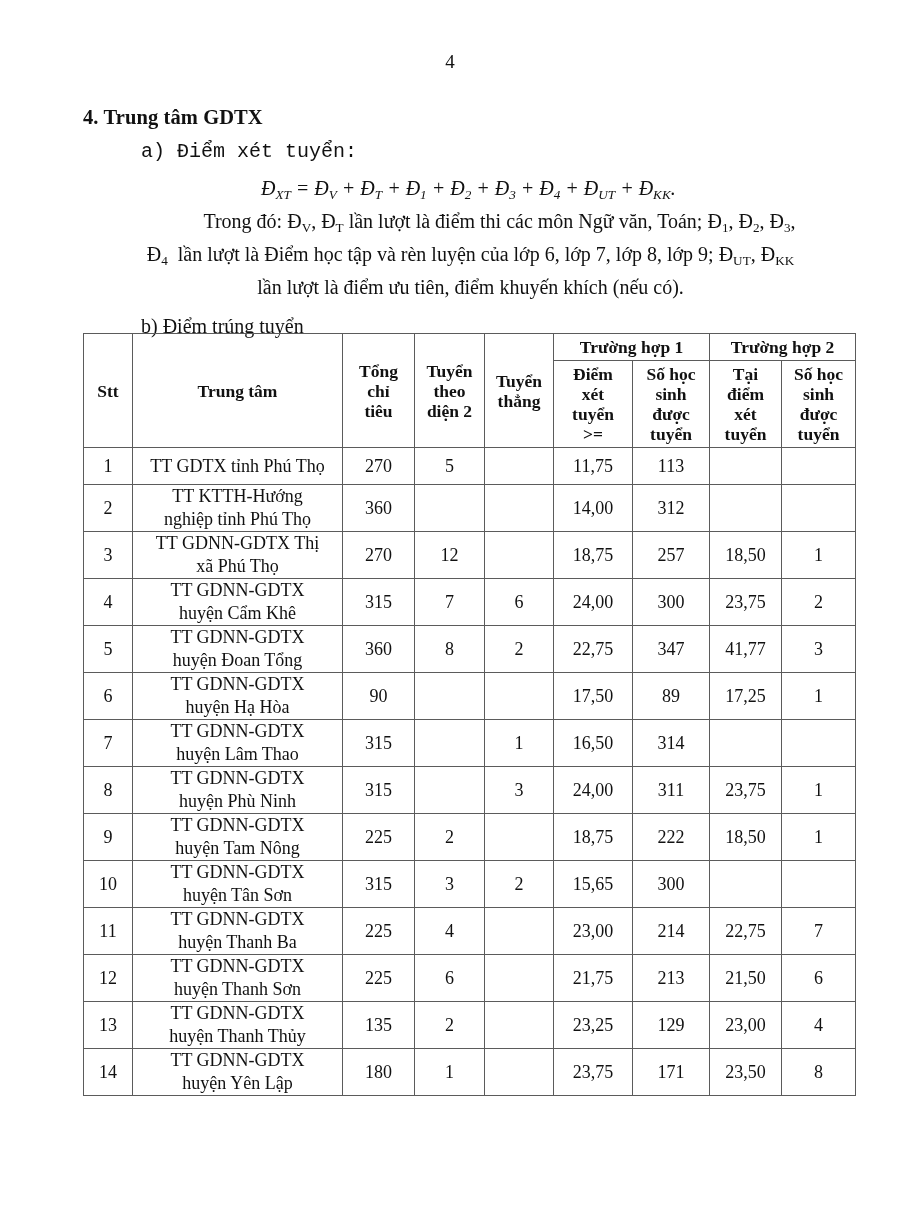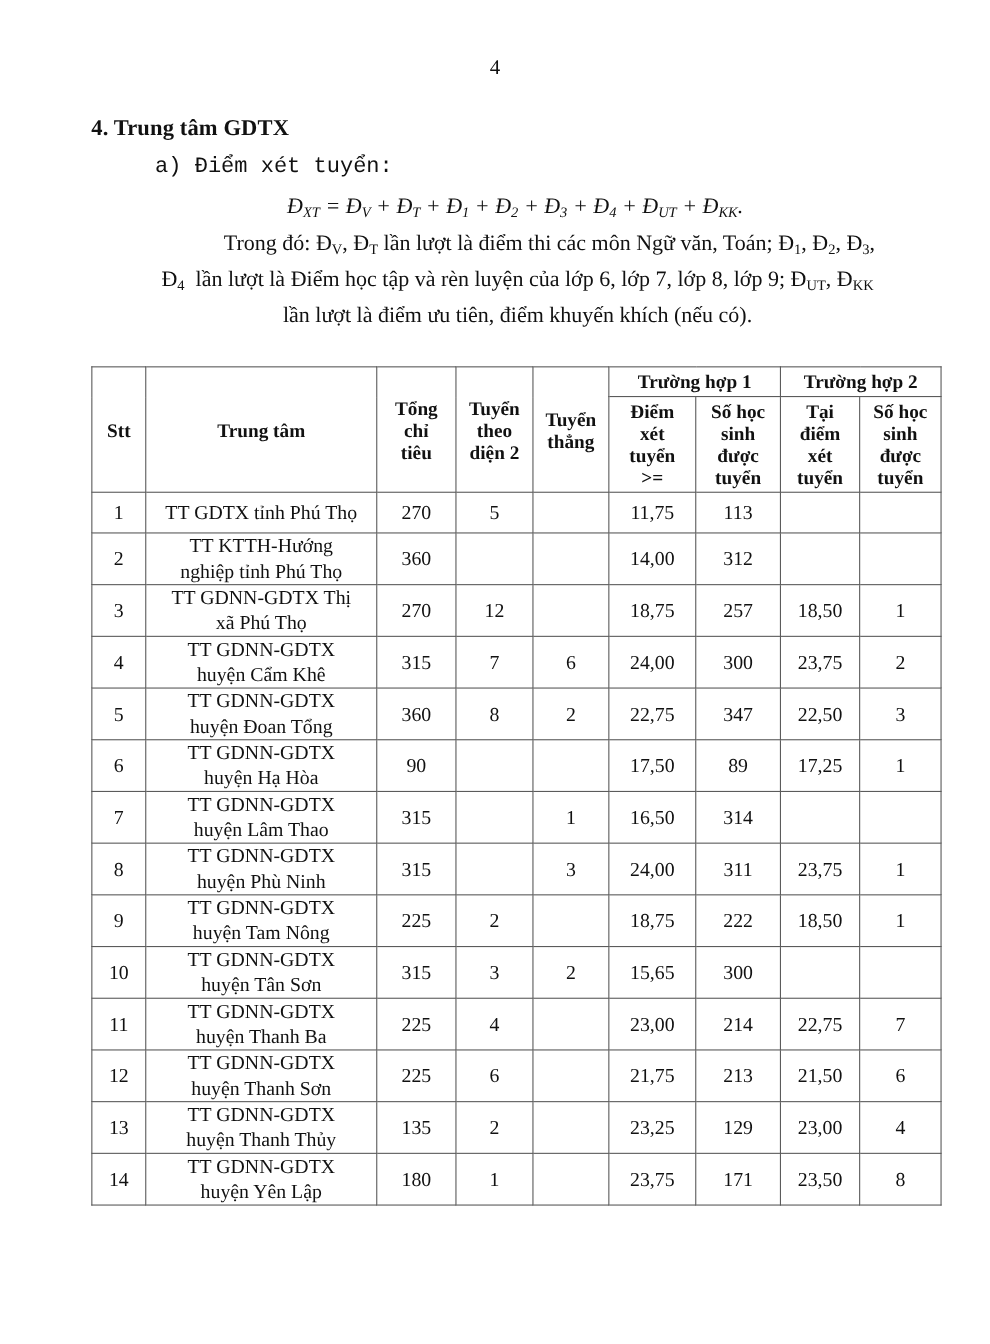--- a/index.html
+++ b/index.html
@@ -186,20 +186,21 @@
     </div>
 
     <div class="para">
       Trong đó: <span>Đ<sub>V</sub></span>, <span>Đ<sub>T</sub></span> lần lượt là điểm thi các môn Ngữ văn, Toán; <span>Đ<sub>1</sub></span>, <span>Đ<sub>2</sub></span>, <span>Đ<sub>3</sub></span>,
     </div>
     <div class="para cont">
       <span>Đ<sub>4</sub></span>&nbsp; lần lượt là Điểm học tập và rèn luyện của lớp 6, lớp 7, lớp 8, lớp 9; <span>Đ<sub>UT</sub></span>, <span>Đ<sub>KK</sub></span>
     </div>
     <div class="para cont">lần lượt là điểm ưu tiên, điểm khuyến khích (nếu có).</div>
 
+    <div class="sub-label-b">b) Điểm trúng tuyển</div>
 
   </div>
 
   <div class="table-wrap">
     <table class="score-table">
       <colgroup>
         <col class="w-stt">
         <col class="w-name">
         <col class="w-total">
         <col class="w-dien2">
@@ -317,21 +318,21 @@
             <td class="c-stt">5</td>
             <td class="c-name">
               <div>TT GDNN-GDTX</div>
               <div>huyện Đoan Tổng</div>
             </td>
             <td class="c-num">360</td>
             <td class="c-num">8</td>
             <td class="c-num">2</td>
             <td class="c-num">22,75</td>
             <td class="c-num">347</td>
-            <td class="c-num">22,50</td>
+            <td class="c-num">41,77</td>
             <td class="c-num">3</td>
           </tr>
           <tr class="two-line">
             <td class="c-stt">6</td>
             <td class="c-name">
               <div>TT GDNN-GDTX</div>
               <div>huyện Hạ Hòa</div>
             </td>
             <td class="c-num">90</td>
             <td class="c-num"></td>

